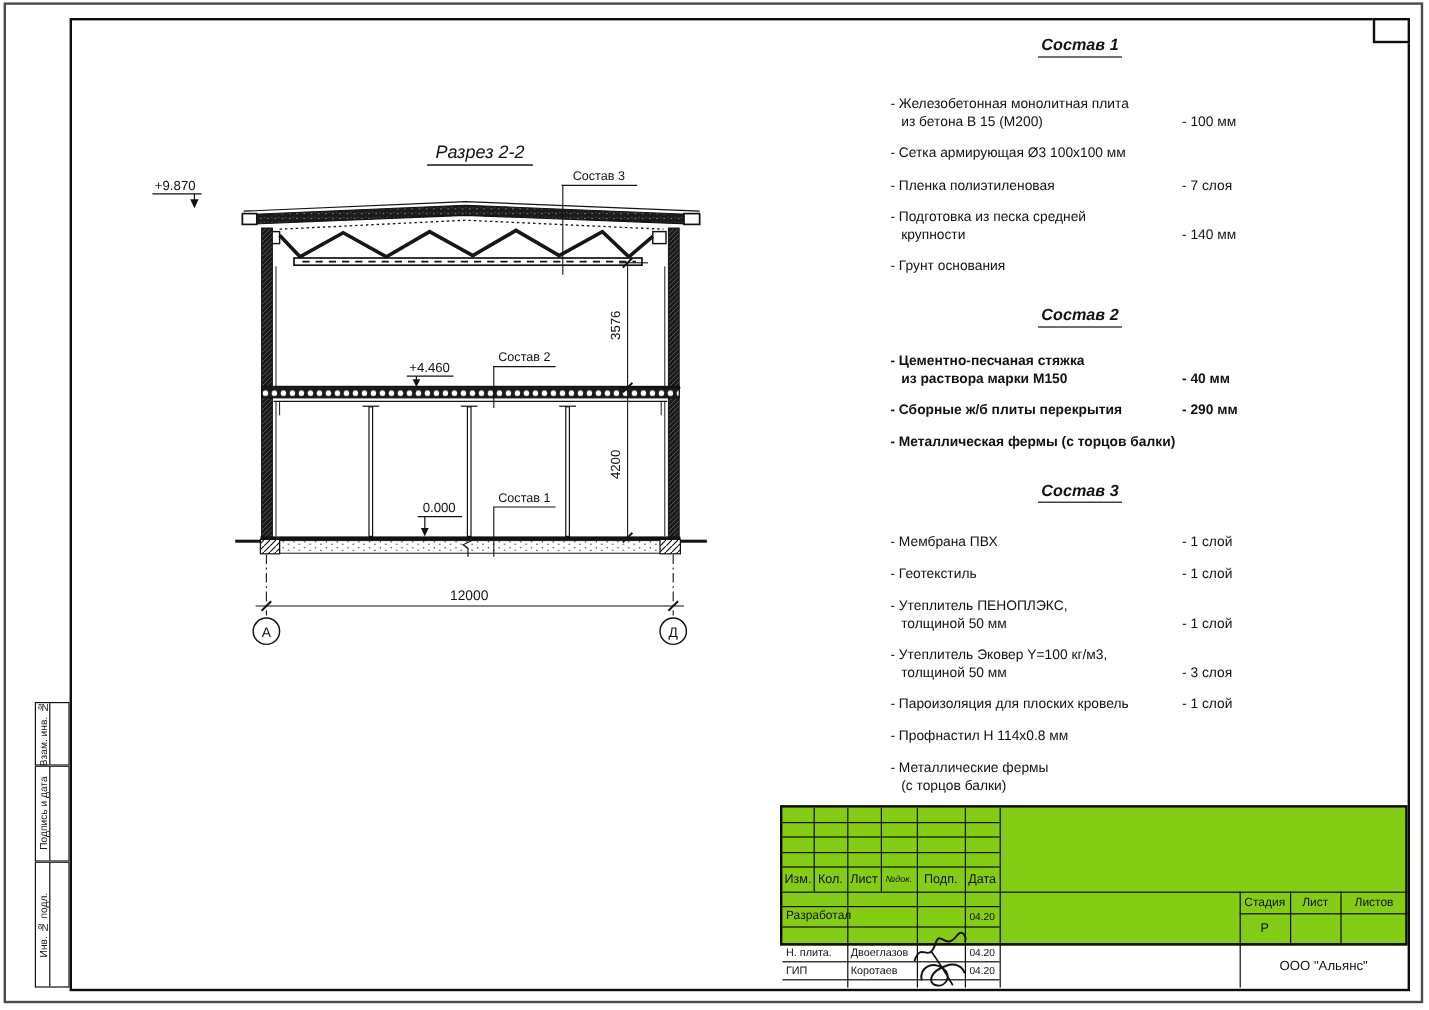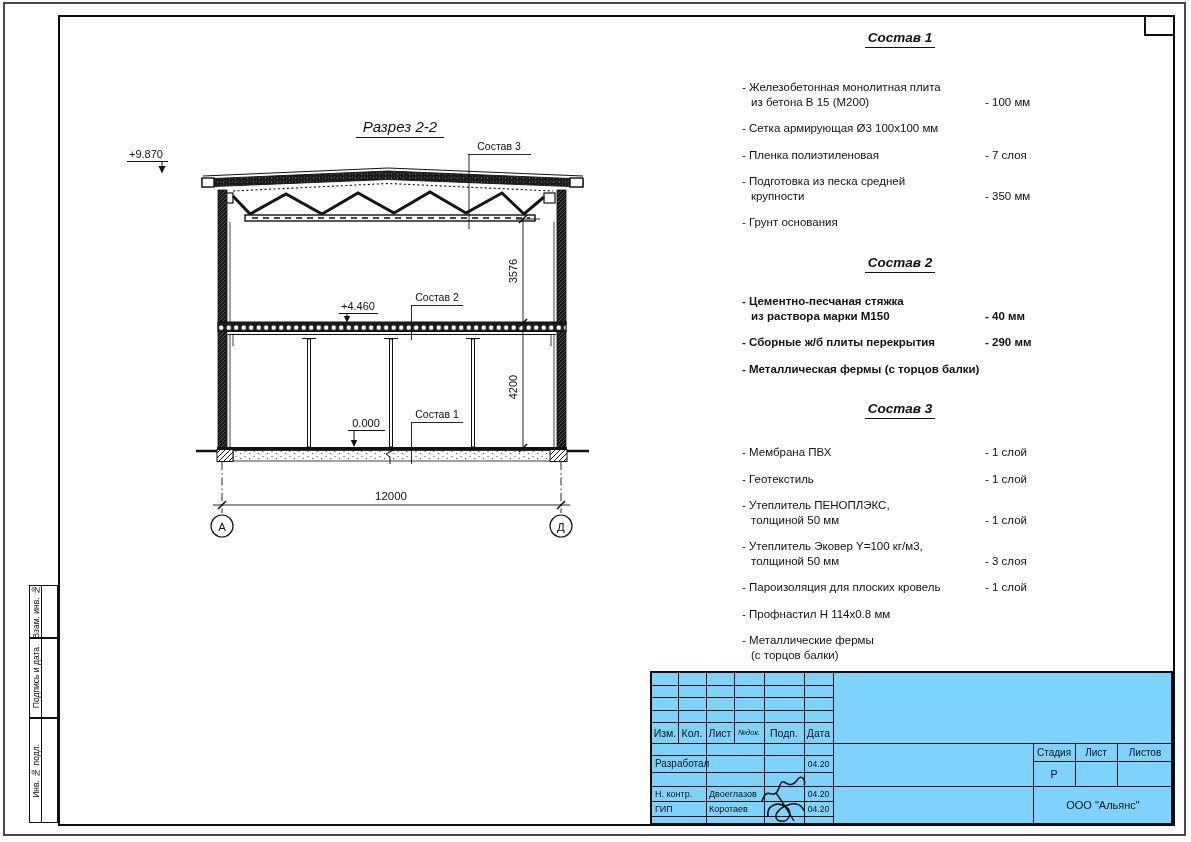--- a/index.html
+++ b/index.html
@@ -28,22 +28,22 @@
   .spec-value{flex:1;white-space:nowrap;}
 
   
   .side-box{position:absolute;left:29px;width:29px;border:1.5px solid #111;
         box-sizing:border-box;background:#fff;display:flex;}
   .side-label-col{width:12px;border-right:1.2px solid #111;box-sizing:border-box;
         display:flex;align-items:center;justify-content:center;}
   .side-label{writing-mode:vertical-rl;transform:rotate(180deg);font-size:8.5px;white-space:nowrap;}
 
   
-  .title-block{position:absolute;left:650px;top:671px;width:523px;height:154px;
-        border:2px solid #0d0d0d;box-sizing:border-box;background:#7dd3fc;}
+  .title-block{position:absolute;left:650px;top:671px;width:523px;height:117px;
+        border:2px solid #0d0d0d;box-sizing:border-box;background:#84cc16;}
   .tb-hl{position:absolute;height:1.2px;background:#0d0d0d;}
   .tb-vl{position:absolute;width:1.2px;background:#0d0d0d;}
   .tb-text{position:absolute;font-size:10px;display:flex;align-items:center;}
   .tb-center{justify-content:center;text-align:center;}
   .tb-sign-svg{position:absolute;left:106px;top:98px;width:52px;height:54px;}
 </style>
 </head>
 <body>
 
 <div class="page">
@@ -224,21 +224,21 @@
               <div>- Пленка полиэтиленовая</div>
               <div></div>
             </div>
           <div class="spec-value">-  7 слоя</div>
         </div>
         <div class="spec-item">
           <div class="spec-name">
               <div>- Подготовка из песка средней</div>
               <div>крупности</div>
             </div>
-          <div class="spec-value">- 350 мм</div>
+          <div class="spec-value">- 140 мм</div>
         </div>
         <div class="spec-item">
           <div class="spec-name">
               <div>- Грунт основания</div>
               <div></div>
             </div>
           <div class="spec-value"></div>
         </div>
       </div>
     </div>
@@ -369,21 +369,21 @@
     <div class="tb-text tb-center" style="left:0;top:49px;width:26px;height:21px;font-size:10.5px;">Изм.</div>
     <div class="tb-text tb-center" style="left:26px;top:49px;width:28px;height:21px;font-size:10.5px;">Кол.</div>
     <div class="tb-text tb-center" style="left:54px;top:49px;width:28px;height:21px;font-size:10.5px;">Лист</div>
     <div class="tb-text tb-center" style="left:82px;top:49px;width:30px;height:21px;font-size:7.5px;font-style:italic;">№док.</div>
     <div class="tb-text tb-center" style="left:112px;top:49px;width:40px;height:21px;font-size:10.5px;">Подп.</div>
     <div class="tb-text tb-center" style="left:152px;top:49px;width:29px;height:21px;font-size:10.5px;">Дата</div>
 
     <div class="tb-text" style="left:3px;top:82px;width:51px;height:17px;font-size:10px;">Разработал</div>
     <div class="tb-text tb-center" style="left:152px;top:82px;width:29px;height:17px;font-size:8.5px;">04.20</div>
 
-    <div class="tb-text" style="left:3px;top:113px;width:51px;height:15px;font-size:9px;">Н. контр.</div>
+    <div class="tb-text" style="left:3px;top:113px;width:51px;height:15px;font-size:9px;">Н. плита.</div>
     <div class="tb-text" style="left:57px;top:113px;width:54px;height:15px;font-size:9px;">Двоеглазов</div>
     <div class="tb-text tb-center" style="left:152px;top:113px;width:29px;height:15px;font-size:8.5px;">04.20</div>
 
     <div class="tb-text" style="left:3px;top:128px;width:51px;height:15px;font-size:9px;">ГИП</div>
     <div class="tb-text" style="left:57px;top:128px;width:54px;height:15px;font-size:9px;">Коротаев</div>
     <div class="tb-text tb-center" style="left:152px;top:128px;width:29px;height:15px;font-size:8.5px;">04.20</div>
 
     <svg class="tb-sign-svg" viewBox="0 0 52 54">
       <path d="M4,30 C10,12 16,34 22,14 C26,4 30,22 40,8 C44,3 48,10 46,14" fill="none" stroke="#111" stroke-width="1.6"></path>
       <path d="M10,46 C8,34 20,30 28,36 C36,42 30,52 22,50 C14,48 18,38 30,34 C38,31 44,34 46,40" fill="none" stroke="#111" stroke-width="1.6"></path>

